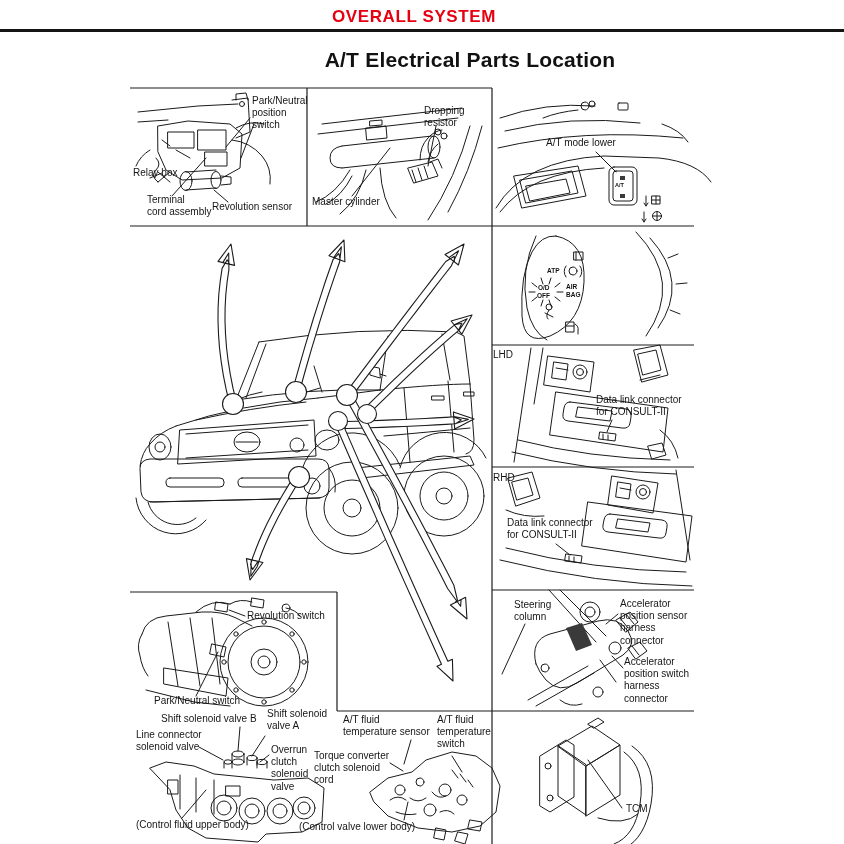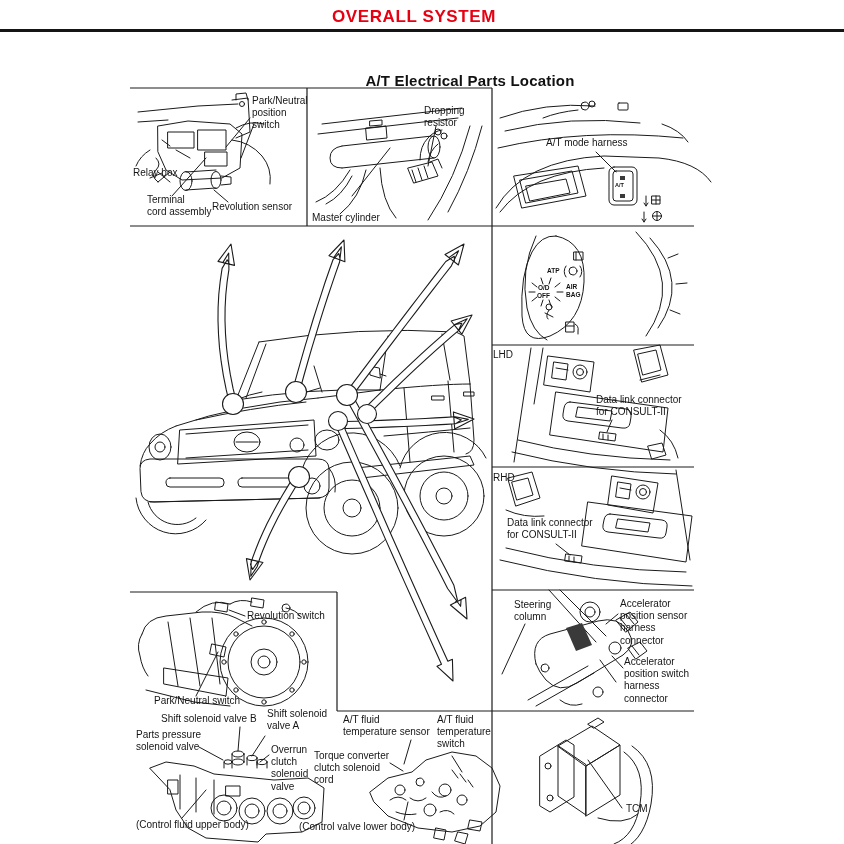--- a/index.html
+++ b/index.html
@@ -2,21 +2,21 @@
 <html><head>
 <meta charset="utf-8">
 <style>
   html,body{margin:0;padding:0;background:#fff;}
   .page{position:relative;width:844px;height:844px;background:#fff;overflow:hidden;
         font-family:"Liberation Sans",sans-serif;color:#1b1b1b;}
   .hdr{position:absolute;left:0;top:7px;width:828px;text-align:center;
        font-size:17px;font-weight:bold;letter-spacing:.6px;color:#e60012;}
   .hdr-rule{position:absolute;left:0;top:29px;width:844px;height:2.6px;background:#151515;}
   .ttl{position:absolute;left:95px;top:48px;width:750px;text-align:center;
-       font-size:15px;font-weight:bold;letter-spacing:.2px;color:#111;margin-top:24px;}
+       font-size:21px;font-weight:bold;letter-spacing:.2px;color:#111;}
   svg.art{position:absolute;left:0;top:0;}
   svg.art *{vector-effect:none;}
   .ln{stroke:#1b1b1b;fill:none;stroke-width:1;stroke-linecap:round;stroke-linejoin:round;}
   .bd{stroke:#1c1c1c;fill:none;stroke-width:1.2;}
   .arrow{fill:#fff;stroke:#1b1b1b;stroke-width:1.1;stroke-linejoin:round;}
   .marker{fill:#fff;stroke:#1b1b1b;stroke-width:1.1;}
   .dk{fill:#3a3a3a;stroke:none;}
   .lbl{position:absolute;font-size:10px;line-height:1.22;color:#151515;white-space:pre-line;}
   .tiny{position:absolute;font-size:6.5px;font-weight:bold;line-height:1;color:#111;white-space:pre;}
   .micro{position:absolute;font-size:5.5px;font-weight:bold;color:#111;}
@@ -405,23 +405,23 @@
   <div class="lbl" style="left:252px;top:95px">Park/Neutral
 position
 switch</div>
   <div class="lbl" style="left:133px;top:167px">Relay box</div>
   <div class="lbl" style="left:147px;top:194px">Terminal
 cord assembly</div>
   <div class="lbl" style="left:212px;top:201px">Revolution sensor</div>
 
   <div class="lbl" style="left:424px;top:105px">Dropping
 resistor</div>
-  <div class="lbl" style="left:312px;top:212px">Master cylinder</div>
-
-  <div class="lbl" style="left:546px;top:137px">A/T mode harness</div>
+  <div class="lbl" style="left:312px;top:196px">Master cylinder</div>
+
+  <div class="lbl" style="left:546px;top:137px">A/T mode lower</div>
   <div class="micro" style="left:615px;top:182px">A/T</div>
 
   <div class="tiny" style="left:547px;top:268px">ATP</div>
   <div class="tiny" style="left:538px;top:285px">O/D</div>
   <div class="tiny" style="left:537px;top:293px">OFF</div>
   <div class="tiny" style="left:566px;top:284px">AIR</div>
   <div class="tiny" style="left:566px;top:292px">BAG</div>
 
   <div class="lbl" style="left:493px;top:349px">LHD</div>
   <div class="lbl" style="left:596px;top:394px">Data link connector
@@ -443,21 +443,21 @@
 connector</div>
 
   <div class="lbl" style="left:626px;top:803px">TCM</div>
 
   <div class="lbl" style="left:247px;top:610px">Revolution switch</div>
   <div class="lbl" style="left:154px;top:695px">Park/Neutral switch</div>
 
   <div class="lbl" style="left:161px;top:713px">Shift solenoid valve B</div>
   <div class="lbl" style="left:267px;top:708px">Shift solenoid
 valve A</div>
-  <div class="lbl" style="left:136px;top:729px">Parts pressure
+  <div class="lbl" style="left:136px;top:729px">Line connector
 solenoid valve</div>
   <div class="lbl" style="left:271px;top:744px">Overrun
 clutch
 solenoid
 valve</div>
   <div class="lbl" style="left:136px;top:819px">(Control fluid upper body)</div>
 
   <div class="lbl" style="left:343px;top:714px">A/T fluid
 temperature sensor</div>
   <div class="lbl" style="left:437px;top:714px">A/T fluid

